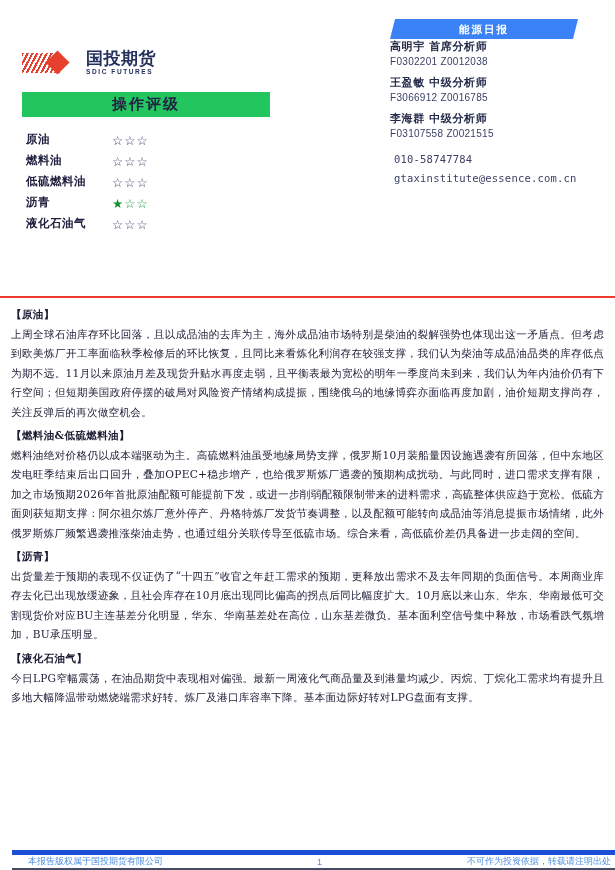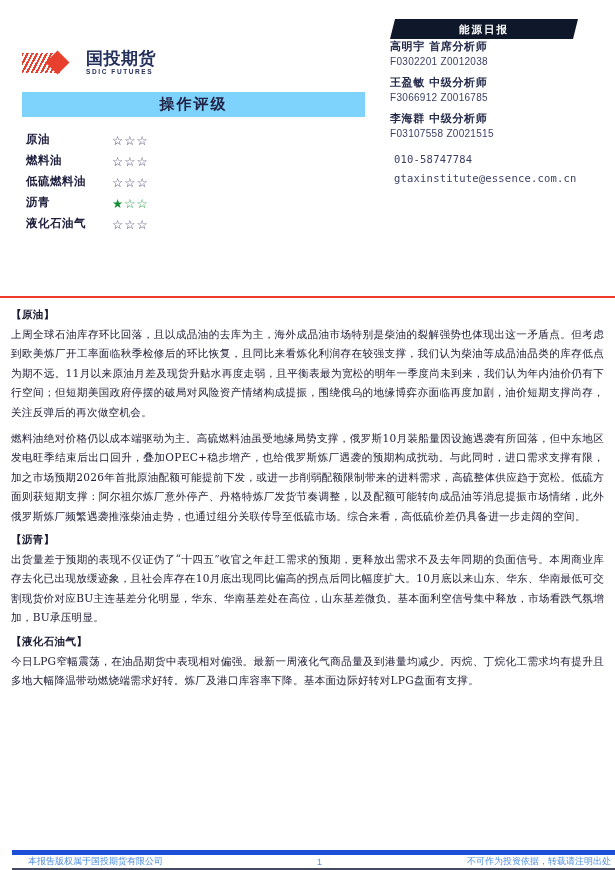--- a/index.html
+++ b/index.html
@@ -77,23 +77,23 @@
   .logo-en {
     font-size: 6.5px;
     font-weight: bold;
     letter-spacing: 1.6px;
     color: #23305c;
     margin-top: 2px;
   }
 
   .rating-title {
     margin: 14px 0 0 22px;
-    width: 343px;
+    width: 248px;
     height: 25px;
-    background: #7dd3fc;
+    background: #22c55e;
     text-align: center;
     font-size: 15px;
     font-weight: bold;
     line-height: 25px;
     color: #222244;
     letter-spacing: 2px;
     font-family: "DejaVu Serif", serif;
   }
 
   .rating-list {
@@ -124,21 +124,21 @@
   .hdr-right {
     position: absolute;
     left: 390px;
     top: 0;
     width: 225px;
   }
   .banner {
     margin-top: 19px;
     width: 188px;
     height: 20px;
-    background: #0f172a;
+    background: #3b82f6;
     color: #ffffff;
     font-size: 10.5px;
     font-weight: bold;
     letter-spacing: 2px;
     text-align: center;
     line-height: 20px;
     clip-path: polygon(5px 0, 100% 0, calc(100% - 5px) 100%, 0 100%);
     position: relative;
     font-family: "DejaVu Sans", sans-serif;
   }
@@ -299,20 +299,21 @@
 </div>
 
 <div class="content">
 
   <div class="section">
     <div class="sec-head">【原油】</div>
     <p class="sec-body">上周全球石油库存环比回落，且以成品油的去库为主，海外成品油市场特别是柴油的裂解强势也体现出这一矛盾点。但考虑到欧美炼厂开工率面临秋季检修后的环比恢复，且同比来看炼化利润存在较强支撑，我们认为柴油等成品油品类的库存低点为期不远。11月以来原油月差及现货升贴水再度走弱，且平衡表最为宽松的明年一季度尚未到来，我们认为年内油价仍有下行空间；但短期美国政府停摆的破局对风险资产情绪构成提振，围绕俄乌的地缘博弈亦面临再度加剧，油价短期支撑尚存，关注反弹后的再次做空机会。</p>
   </div>
 
   <div class="section">
+    <div class="sec-head">【燃料油&amp;低硫燃料油】</div>
     <p class="sec-body">燃料油绝对价格仍以成本端驱动为主。高硫燃料油虽受地缘局势支撑，俄罗斯10月装船量因设施遇袭有所回落，但中东地区发电旺季结束后出口回升，叠加OPEC+稳步增产，也给俄罗斯炼厂遇袭的预期构成扰动。与此同时，进口需求支撑有限，加之市场预期2026年首批原油配额可能提前下发，或进一步削弱配额限制带来的进料需求，高硫整体供应趋于宽松。低硫方面则获短期支撑：阿尔祖尔炼厂意外停产、丹格特炼厂发货节奏调整，以及配额可能转向成品油等消息提振市场情绪，此外俄罗斯炼厂频繁遇袭推涨柴油走势，也通过组分关联传导至低硫市场。综合来看，高低硫价差仍具备进一步走阔的空间。</p>
   </div>
 
   <div class="section">
     <div class="sec-head">【沥青】</div>
     <p class="sec-body">出货量差于预期的表现不仅证伪了“十四五”收官之年赶工需求的预期，更释放出需求不及去年同期的负面信号。本周商业库存去化已出现放缓迹象，且社会库存在10月底出现同比偏高的拐点后同比幅度扩大。10月底以来山东、华东、华南最低可交割现货价对应BU主连基差分化明显，华东、华南基差处在高位，山东基差微负。基本面利空信号集中释放，市场看跌气氛增加，BU承压明显。</p>
   </div>
 
   <div class="section">
     <div class="sec-head">【液化石油气】</div>

